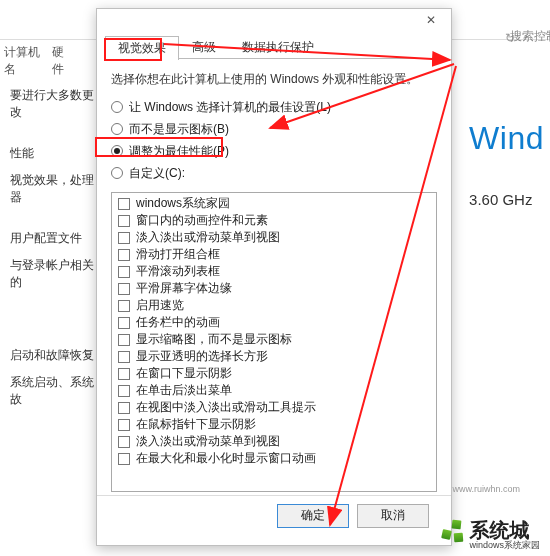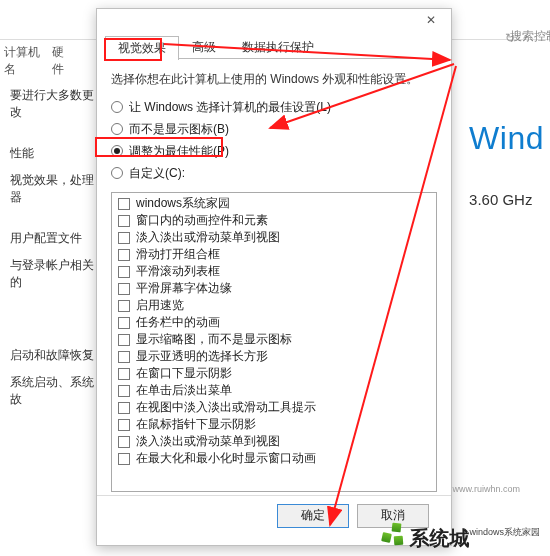--- a/index.html
+++ b/index.html
@@ -202,21 +202,21 @@
   }
   .wm-logo span {
     position: absolute; width: 9px; height: 9px;
     background: linear-gradient(#6fbf2a,#3b8f17);
     border-radius: 1px;
   }
   .wm-logo .s1 { right: 2px; top: -3px; transform: rotate(6deg);}
   .wm-logo .s2 { right: 12px; top: 7px; transform: rotate(12deg);}
   .wm-logo .s3 { right: 0px; top: 10px; transform: rotate(-4deg);}
   .wm-text {
-    display: flex; 
+    display: flex; flex-direction: column;
     line-height: 1.05;
   }
   .wm-text .t1 {
     font-size: 20px; font-weight: 700;
     color: #222;
     font-family: "SimHei","Microsoft YaHei",sans-serif;
   }
   .wm-text .t2 { font-size: 9px; color: #444; }
 
   .wm-url {

